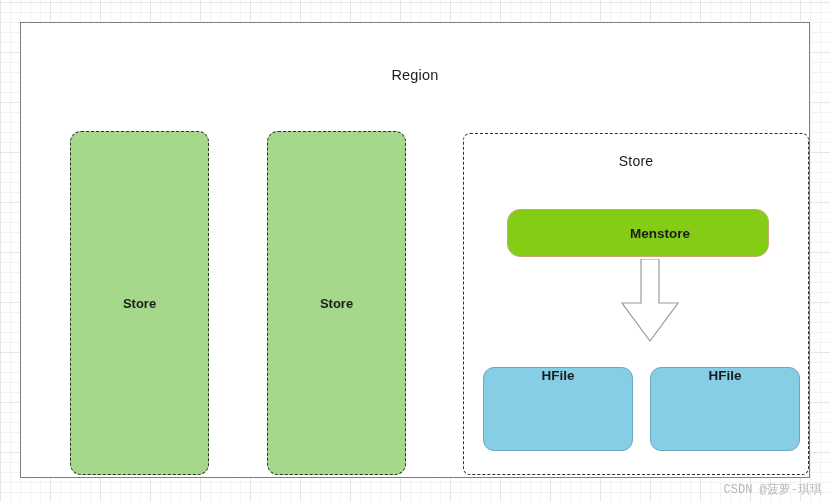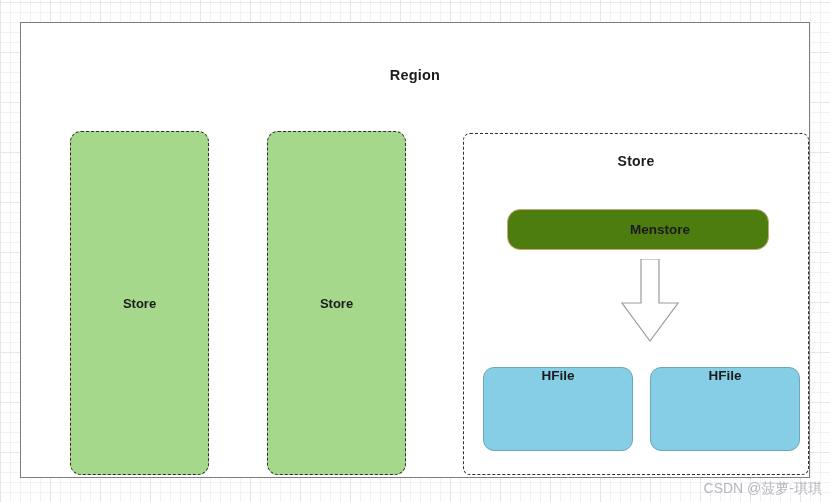--- a/index.html
+++ b/index.html
@@ -36,21 +36,21 @@
     top: 22px;
     width: 790px;
     height: 456px;
     background: #ffffff;
     border: 1.3px solid #7d7d7d;
     box-sizing: border-box;
   }
 
   .title-label {
     position: absolute;
-    font-weight: bold;
+    font-weight: normal;
     color: #1c1c1c;
     white-space: nowrap;
     letter-spacing: 0.2px;
   }
 
   #region-title {
     left: 0;
     right: 0;
     top: 44px;
     text-align: center;
@@ -95,22 +95,22 @@
     text-align: center;
     font-size: 14px;
   }
 
   
   #menstore-box {
     position: absolute;
     left: 43px;
     top: 75px;
     width: 262px;
-    height: 41px;
-    background: #4d7c0f;
+    height: 48px;
+    background: #84cc16;
     border: 1.1px solid #c8a878;
     border-radius: 13px;
     box-sizing: border-box;
     display: flex;
     align-items: center;
     justify-content: center;
     padding-left: 44px;
   }
   #menstore-box .node-label {
     font-size: 13.5px;
@@ -147,24 +147,24 @@
     color: #1c1c1c;
   }
   #hfile-box-1 { left: 19px;  }
   #hfile-box-2 { left: 186px; }
 
   
   #watermark {
     position: absolute;
     right: 8px;
     bottom: 4px;
-    font-size: 14px;
+    font-size: 12px;
     color: #b6b6be;
     white-space: nowrap;
-    font-family: Liberation Sans, sans-serif;
+    font-family: Liberation Mono, monospace;
   }
 </style>
 </head>
 <body>
 
 <div id="canvas">
 
   <div id="region-frame">
 
     <div class="title-label" id="region-title">Region</div>

